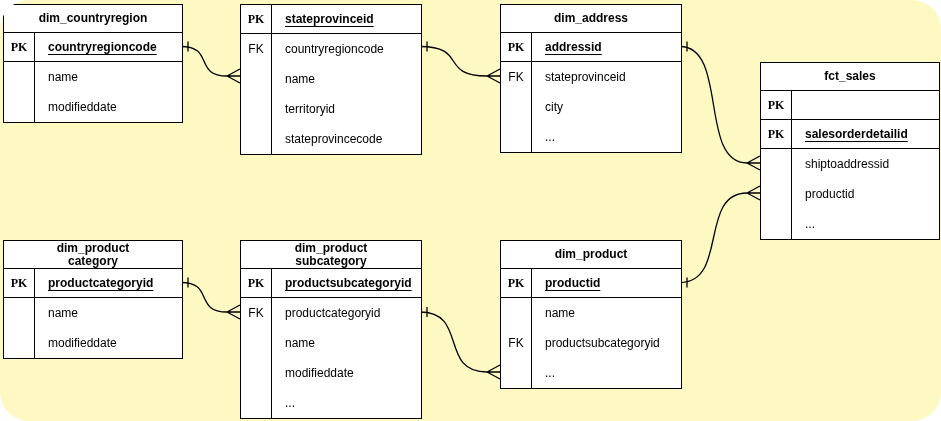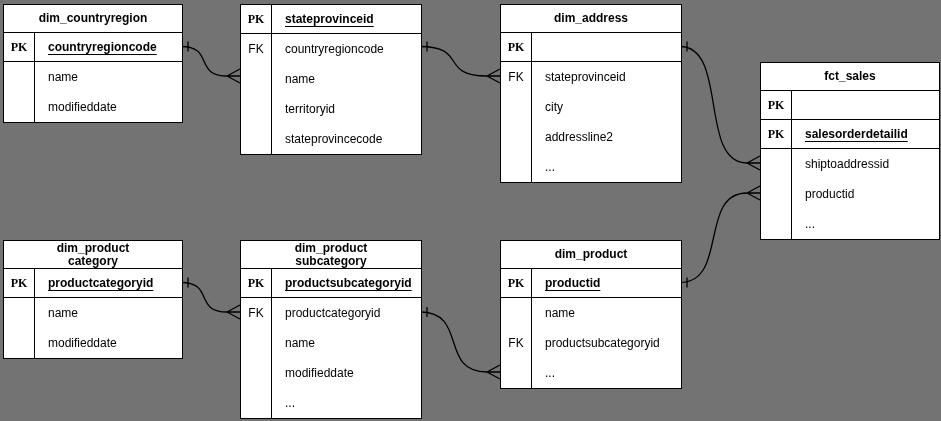--- a/index.html
+++ b/index.html
@@ -1,23 +1,24 @@
 <!DOCTYPE html>
 <html><head>
 <meta charset="utf-8">
 <style>
   html, body { margin: 0; padding: 0; background: #ffffff; }
   .canvas {
     position: relative;
     width: 941px;
     height: 421px;
-    background: #737373;
+    background: #fef9c3;
     font-family: "Liberation Sans", sans-serif;
     color: #000000;
     overflow: hidden;
+    border-radius: 29px;
   }
   .entity {
     position: absolute;
     background: #ffffff;
     border: 1px solid #000000;
   }
   .entity-title {
     height: 28px;
     box-sizing: border-box;
     border-bottom: 1px solid #000000;
@@ -138,32 +139,29 @@
       </div>
       <div class="entity-row" style="height: 30px;">
         <div class="row-tag"></div>
         <div class="row-field">stateprovincecode</div>
       </div>
     </div>
     <div class="entity" style="left: 500px; top: 4px; width: 180px;">
       <div class="entity-title">dim_address</div>
       <div class="entity-row key-row" style="height: 29px;">
         <div class="row-tag">PK</div>
+        <div class="row-field pk-field">addressid</div>
       </div>
       <div class="entity-row" style="height: 30px;">
         <div class="row-tag">FK</div>
         <div class="row-field">stateprovinceid</div>
       </div>
       <div class="entity-row" style="height: 30px;">
         <div class="row-tag"></div>
         <div class="row-field">city</div>
-      </div>
-      <div class="entity-row" style="height: 30px;">
-        <div class="row-tag"></div>
-        <div class="row-field">addressline2</div>
       </div>
       <div class="entity-row" style="height: 30px;">
         <div class="row-tag"></div>
         <div class="row-field">...</div>
       </div>
     </div>
     <div class="entity" style="left: 760px; top: 62px; width: 178px;">
       <div class="entity-title">fct_sales</div>
       <div class="entity-row key-row" style="height: 29px;">
         <div class="row-tag">PK</div>

